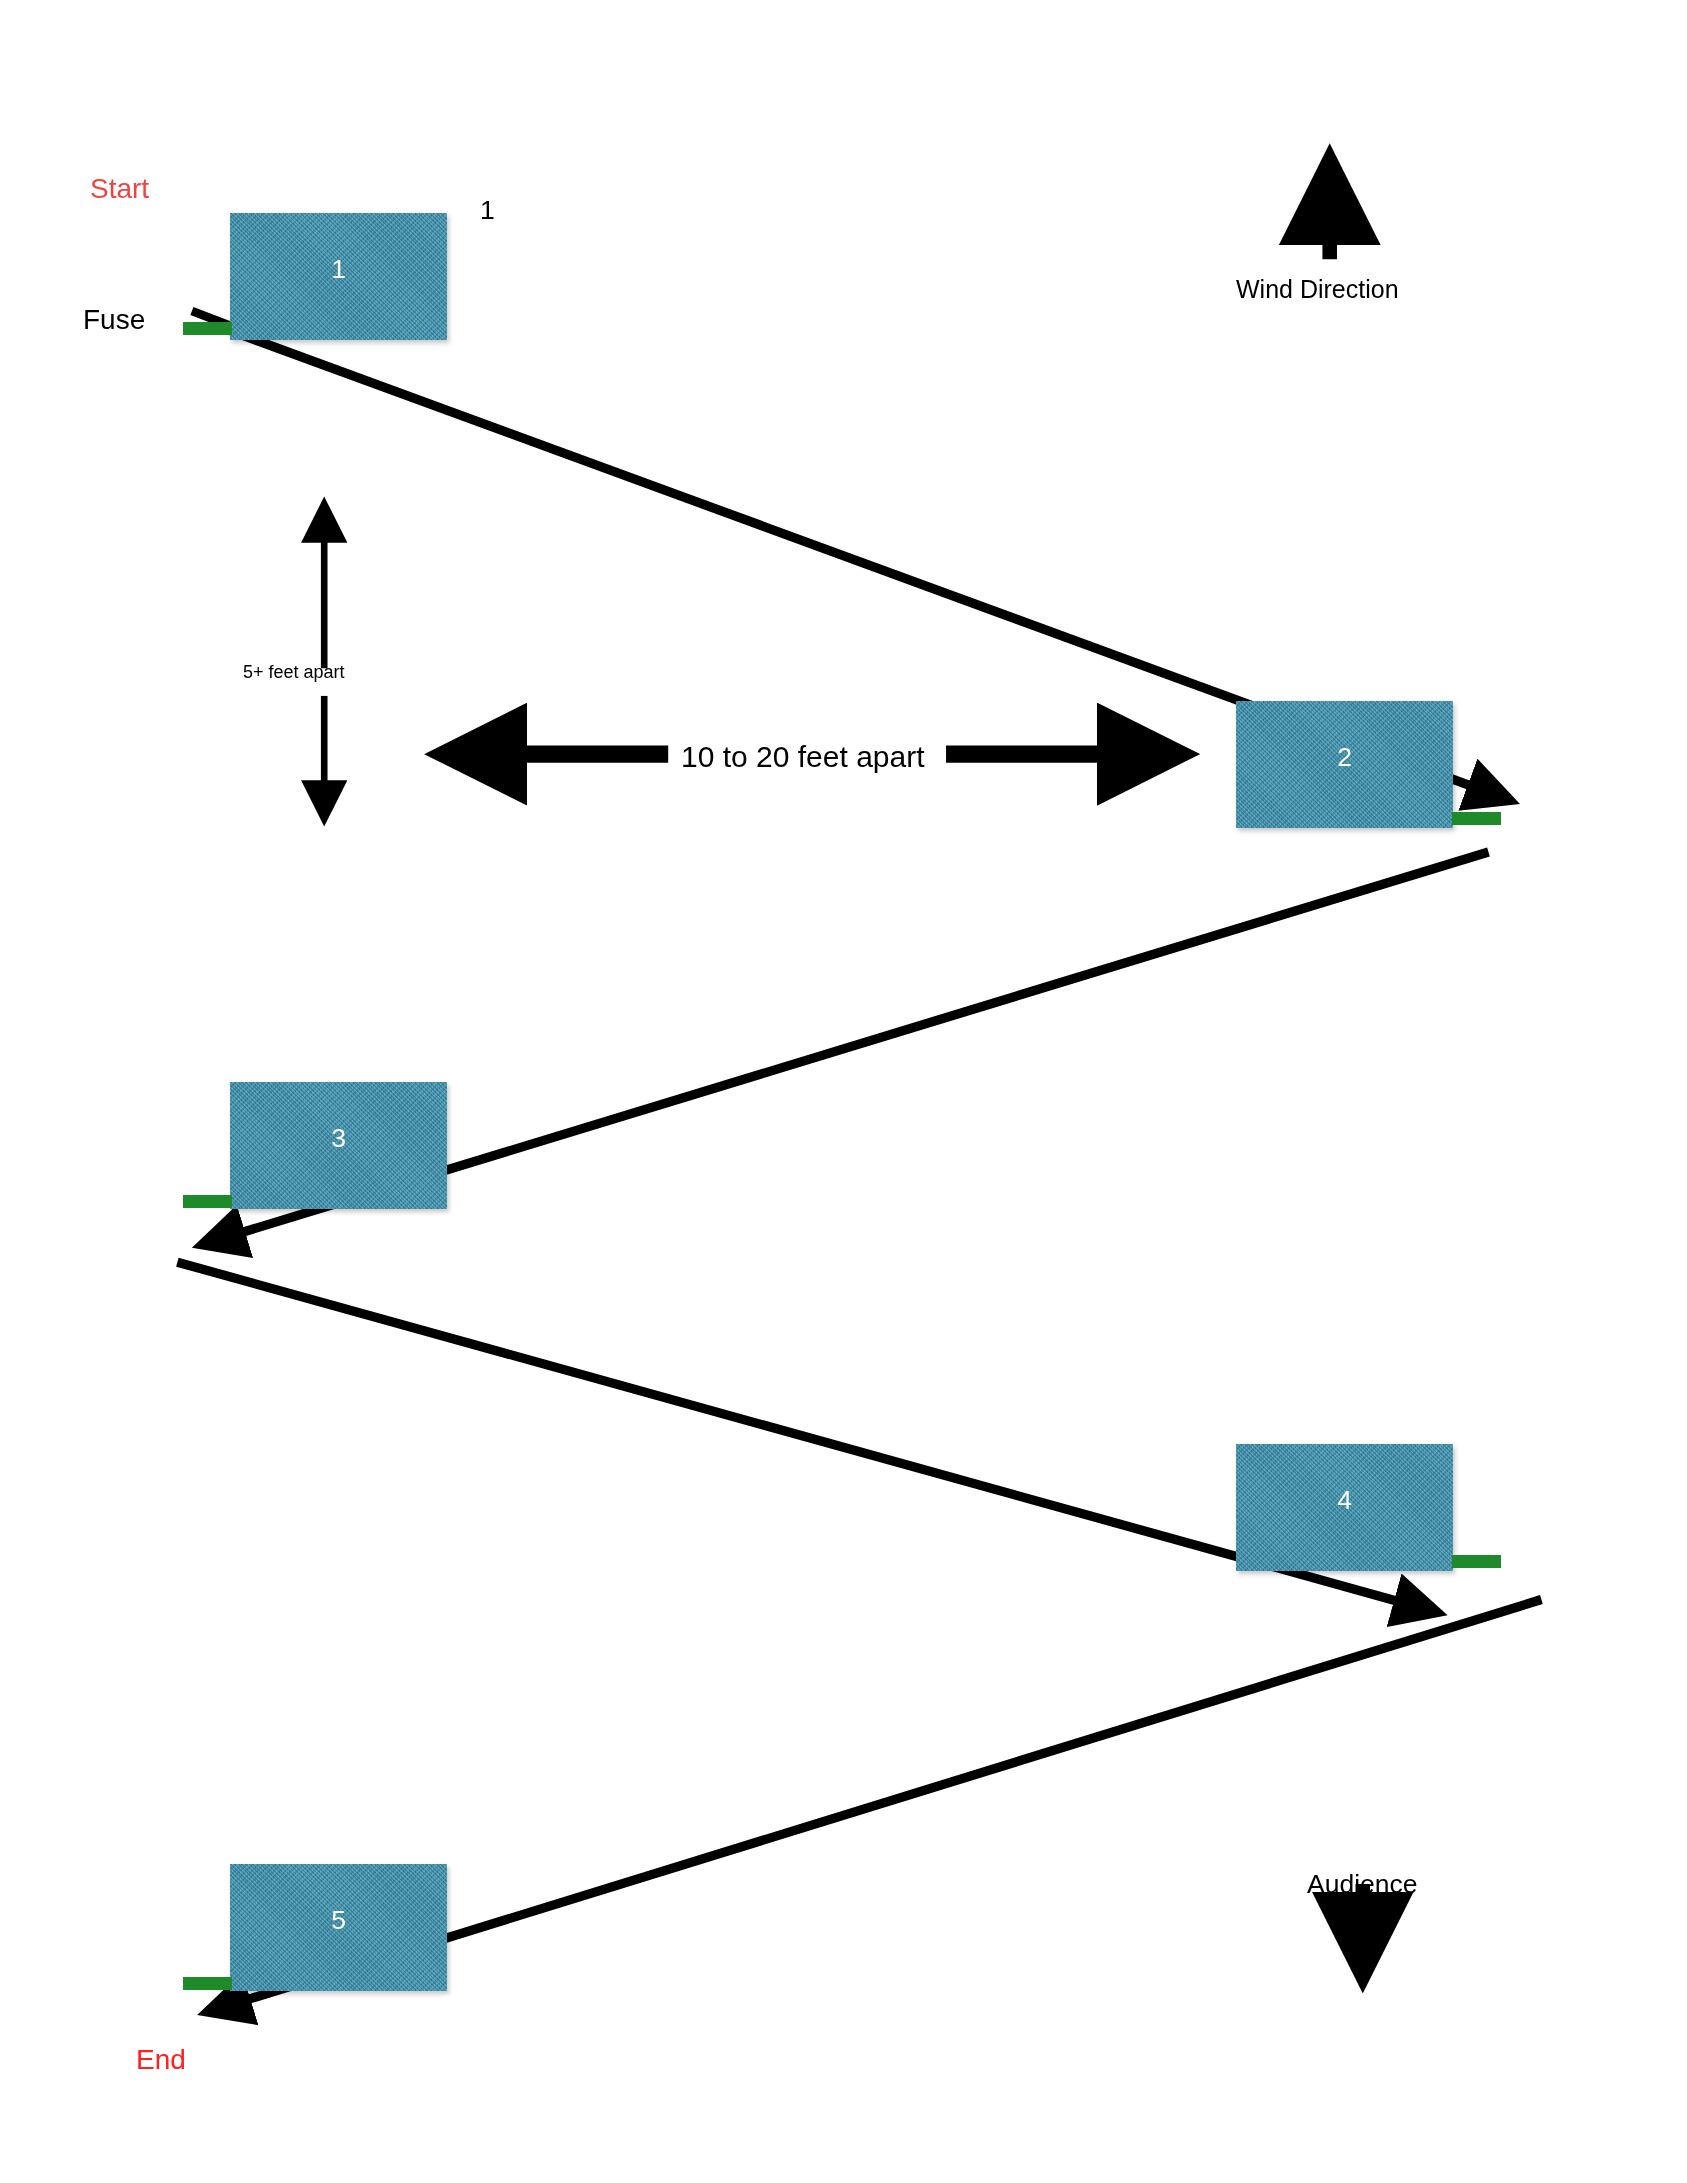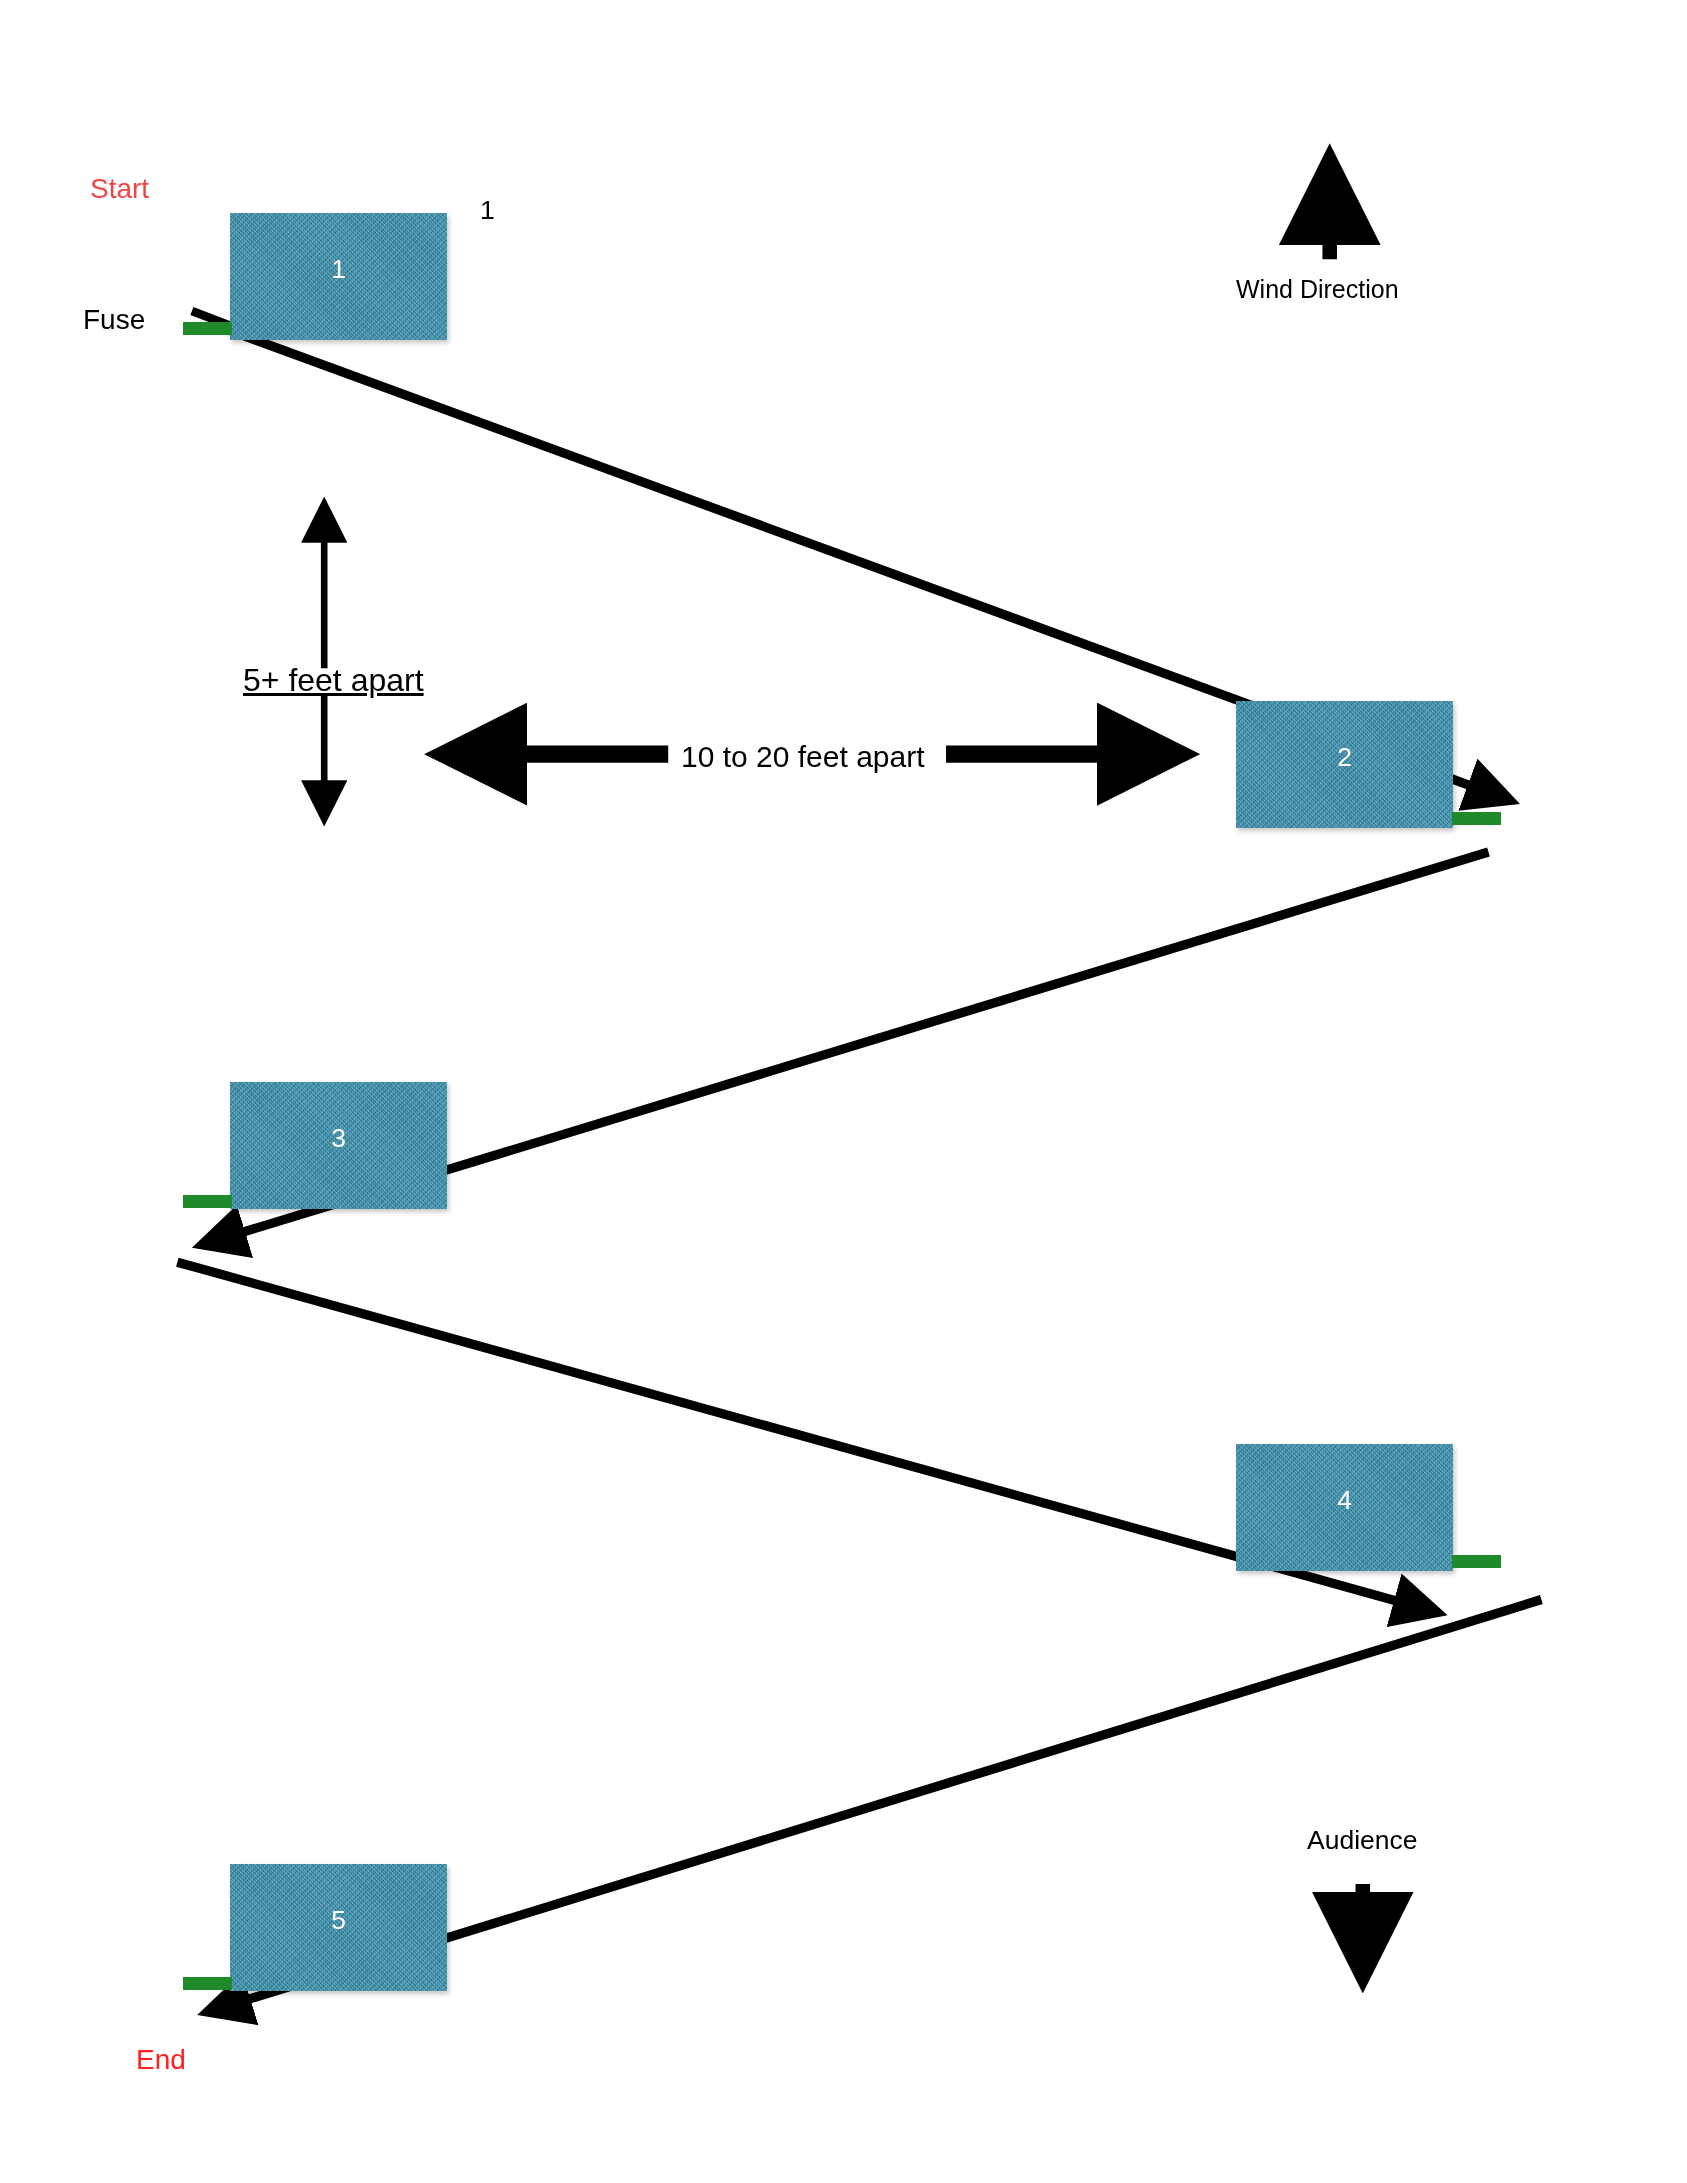--- a/index.html
+++ b/index.html
@@ -58,22 +58,22 @@
     color: #ef4444;
     font-size: 28px;
   }
   .lbl-end {
     color: #ff2020;
     font-size: 28px;
   }
   .lbl-fuse   { font-size: 28px; }
   .lbl-num    { font-size: 26.5px; }
   .lbl-wind   { font-size: 25px; }
-  .lbl-aud    { font-size: 26.5px; }
-  .lbl-dimv   { font-size: 32px; text-decoration: underline; }
+  .lbl-aud    { font-size: 26.5px; margin-top: 44px; }
+  .lbl-dimv   { font-size: 18px; }
   .lbl-dimh   { font-size: 30px; }
 </style>
 </head>
 <body>
 
 <div id="stage">
 
   <svg id="diagram-svg" viewBox="0 0 2550 3300" xmlns="http://www.w3.org/2000/svg">
     <defs>
       <marker id="bigArrow" viewBox="0 0 12 12" refX="9" refY="6" markerWidth="6" markerHeight="6" orient="auto-start-reverse">

